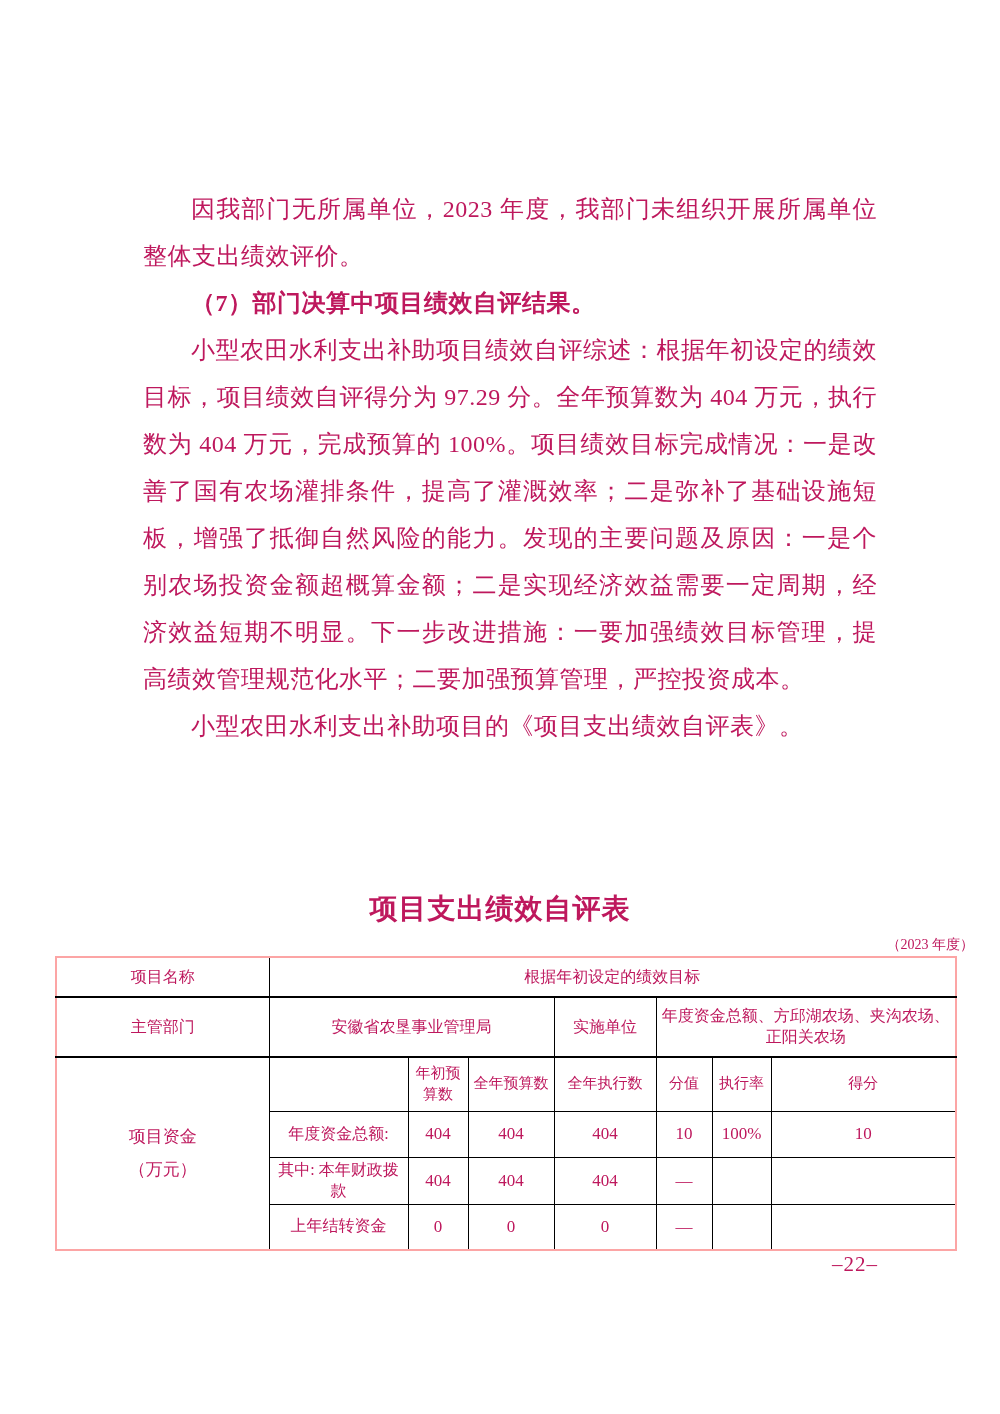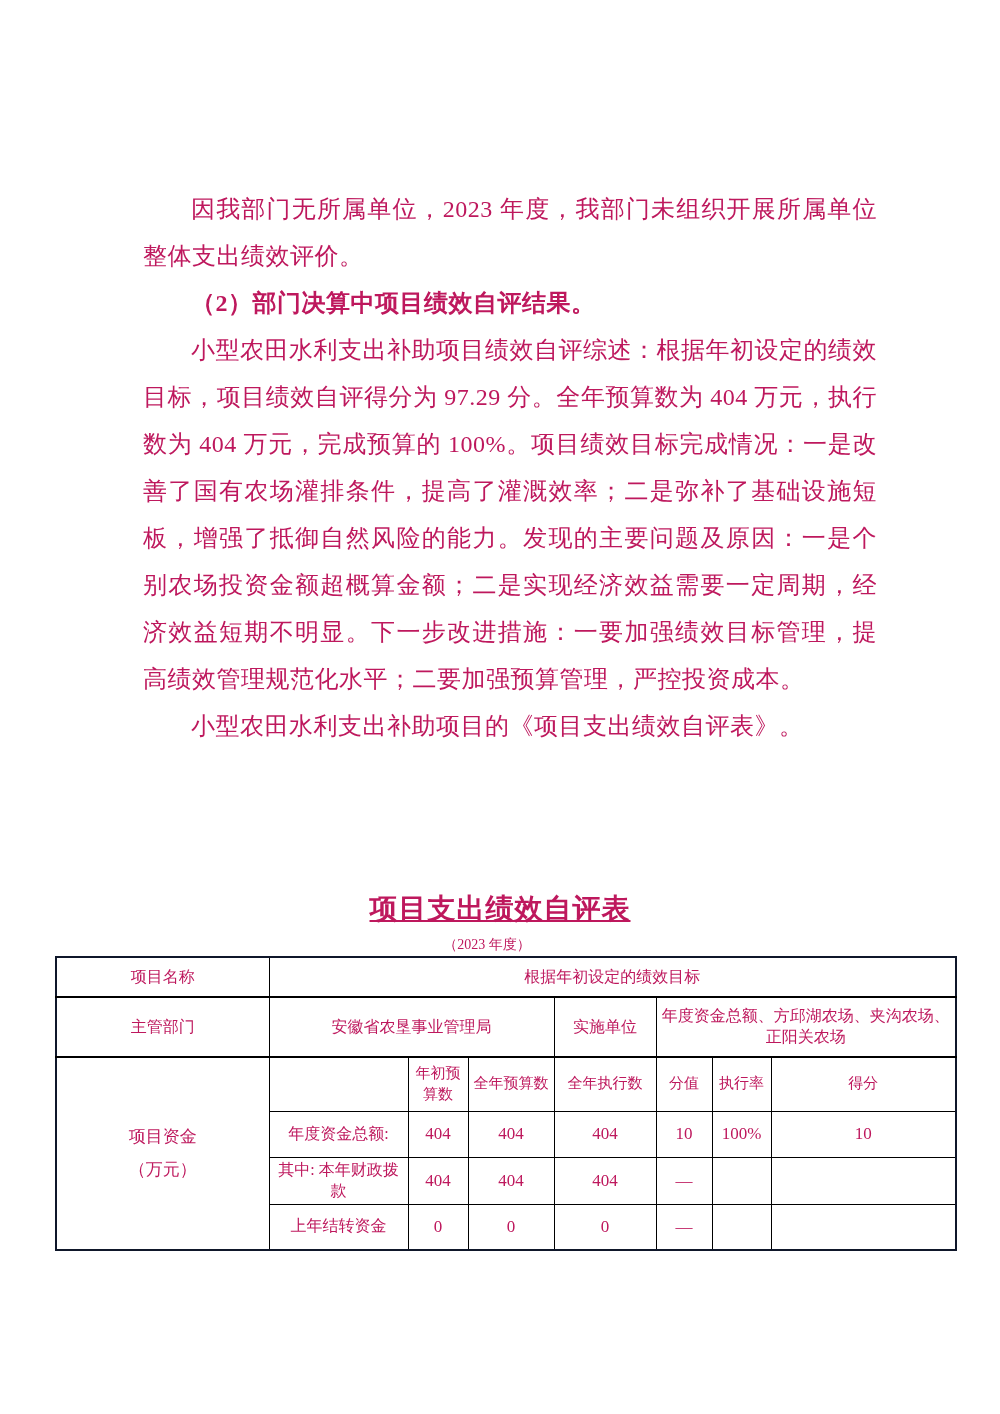--- a/index.html
+++ b/index.html
@@ -31,40 +31,39 @@
   .table-title {
     position: absolute;
     top: 890px;
     left: 0;
     width: 1000px;
     text-align: center;
     font-family: "Liberation Sans", "DejaVu Sans", sans-serif;
     font-weight: 700;
     font-size: 28px;
     letter-spacing: 1px;
-    text-decoration: underline;
   }
   .table-subtitle {
     position: absolute;
     top: 936px;
     left: 0;
     width: 974px;
-    text-align: center;
+    text-align: right;
     font-size: 14px;
   }
   .eval-table-wrap {
     position: absolute;
     top: 956px;
     left: 55px;
   }
   table.eval {
     border-collapse: collapse;
     table-layout: fixed;
     width: 900px;
-    border: 2px solid #0f172a;
+    border: 2px solid #fca5a5;
     font-size: 16px;
   }
   table.eval td {
     border: 1px solid #000;
     text-align: center;
     vertical-align: middle;
     padding: 2px 4px;
     overflow: hidden;
     word-break: break-all;
   }
@@ -94,21 +93,21 @@
     letter-spacing: 1px;
   }
 </style>
 </head>
 <body>
 
 <div class="page">
 
   <div class="body-text">
     <p>因我部门无所属单位，2023 年度，我部门未组织开展所属单位整体支出绩效评价。</p>
-    <p class="bold">（2）部门决算中项目绩效自评结果。</p>
+    <p class="bold">（7）部门决算中项目绩效自评结果。</p>
     <p>小型农田水利支出补助项目绩效自评综述：根据年初设定的绩效目标，项目绩效自评得分为 97.29 分。全年预算数为 404 万元，执行数为 404 万元，完成预算的 100%。项目绩效目标完成情况：一是改善了国有农场灌排条件，提高了灌溉效率；二是弥补了基础设施短板，增强了抵御自然风险的能力。发现的主要问题及原因：一是个别农场投资金额超概算金额；二是实现经济效益需要一定周期，经济效益短期不明显。下一步改进措施：一要加强绩效目标管理，提高绩效管理规范化水平；二要加强预算管理，严控投资成本。</p>
     <p>小型农田水利支出补助项目的《项目支出绩效自评表》。</p>
   </div>
 
   <div class="table-title">项目支出绩效自评表</div>
   <div class="table-subtitle">（2023 年度）</div>
 
   <div class="eval-table-wrap">
     <table class="eval">
       <colgroup>
@@ -167,14 +166,15 @@
           <td class="num">0</td>
           <td class="num">0</td>
           <td class="num">—</td>
           <td class="num"></td>
           <td class="num"></td>
         </tr>
       </tbody>
     </table>
   </div>
 
+  <div class="page-number">–22–</div>
 
 </div>
 
 </body></html>

